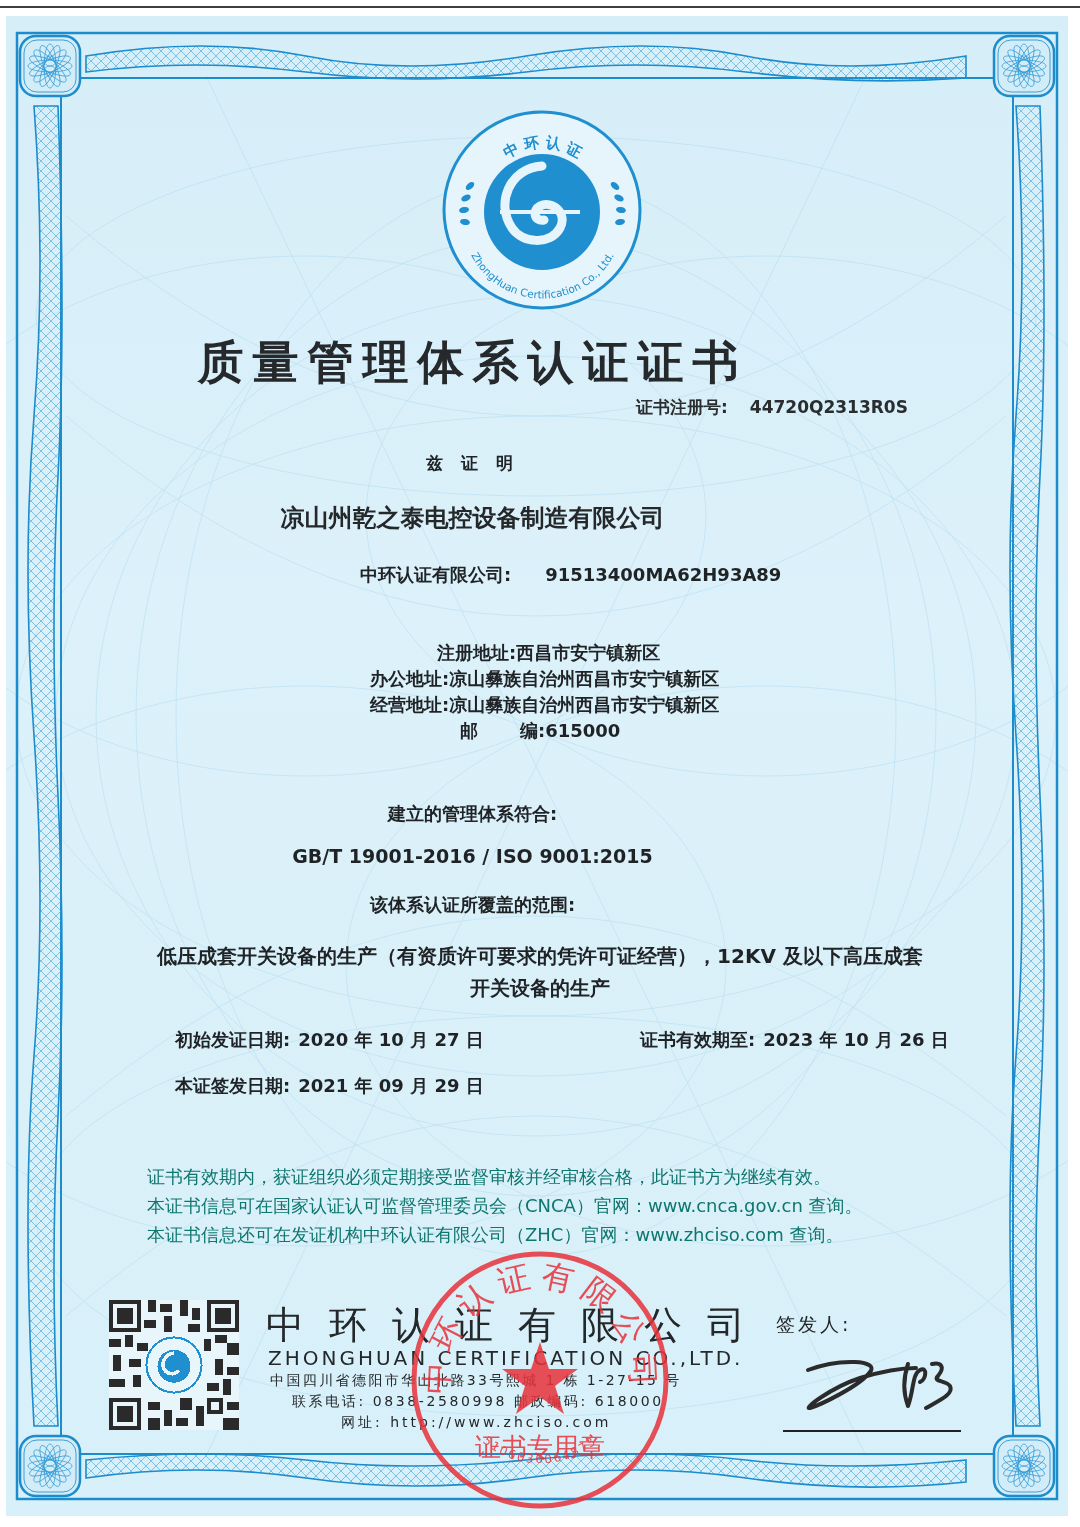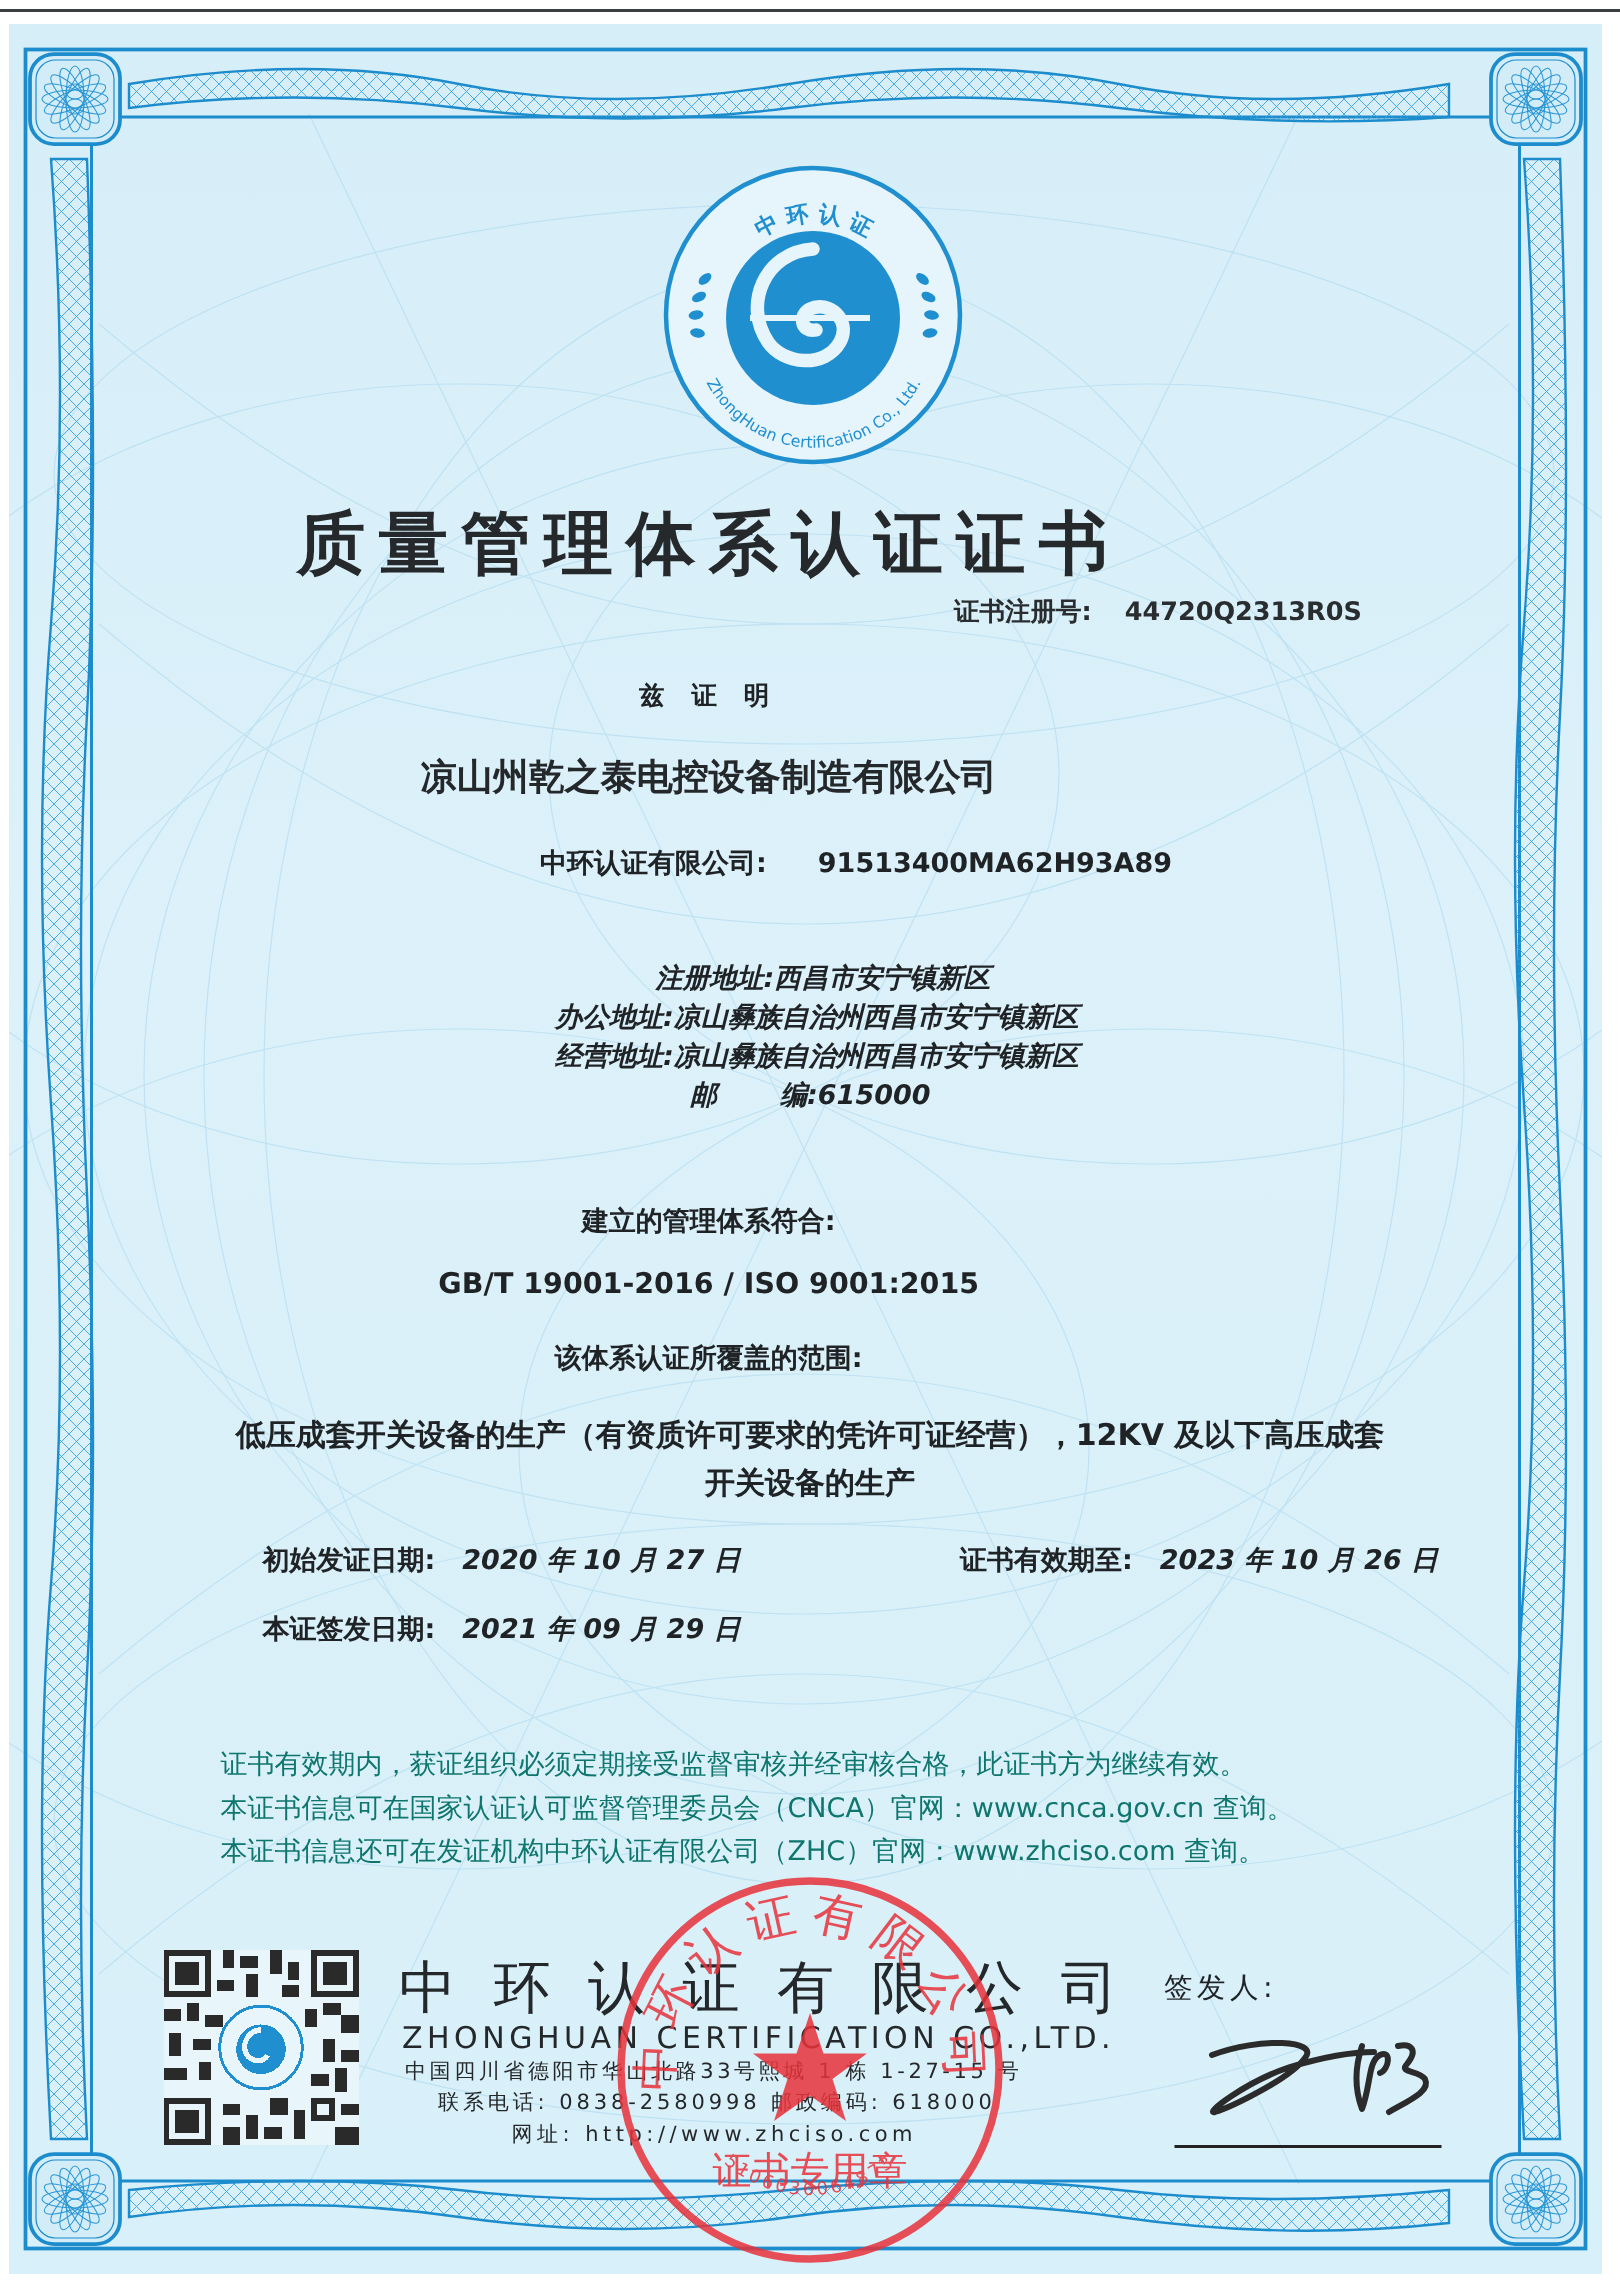--- a/index.html
+++ b/index.html
@@ -26,34 +26,34 @@
     top: 332px; font-size: 46px; letter-spacing: 9px; font-weight: bold; color: #26292b;
     font-family: "DejaVu Sans", sans-serif;
   }
   .regno { left: 636px; top: 396px; font-size: 17px; font-weight: bold; color: #2a2d2f; }
   .regno .v { margin-left: 22px; }
   .hereby { top: 452px; font-size: 17px; font-weight: bold; letter-spacing: 6px; }
   .company { top: 502px; font-size: 24px; font-weight: bold; color: #25282a; }
   .credit { left: 360px; top: 563px; font-size: 18px; font-weight: bold; }
   .credit .v { margin-left: 34px; }
 
-  .addr { left: 370px; font-size: 18px; font-weight: bold; line-height: 26px; font-style: italic; }
+  .addr { left: 370px; font-size: 18px; font-weight: bold; line-height: 26px; }
   .a1 { top: 640px; left: 437px; }
   .a2 { top: 666px; }
   .a3 { top: 692px; }
   .a4 { top: 718px; left: 460px; }
   .a4 .gap { display: inline-block; width: 42px; }
 
   .std-h { top: 802px; font-size: 18px; font-weight: bold; }
   .std { top: 845px; font-size: 19px; font-weight: bold; }
   .scope-h { top: 893px; font-size: 18px; font-weight: bold; }
   .scope { top: 940px; font-size: 20px; font-weight: bold; line-height: 32px; left: 120px; width: 840px; text-align: center; }
 
   .date { font-size: 18px; font-weight: bold; }
-  .date .v { margin-left: 18px; font-style: italic; }
+  .date .v { margin-left: 8px; }
   .d1 { left: 175px; top: 1028px; }
   .d2 { left: 640px; top: 1028px; }
   .d3 { left: 175px; top: 1074px; }
 
   .notes { left: 147px; top: 1162px; font-size: 18px; line-height: 29px; color: #0f766e; }
 
   .qr { left: 108px; top: 1300px; width: 132px; height: 130px; }
   .org-cn { left: 266px; top: 1300px; font-size: 38px; letter-spacing: 25px; color: #25282a; }
   .org-en { left: 268px; top: 1346px; font-size: 20px; letter-spacing: 3px; color: #25282a; }
   .org-addr { left: 270px; top: 1372px; font-size: 14px; letter-spacing: 2.4px; color: #25282a; }

